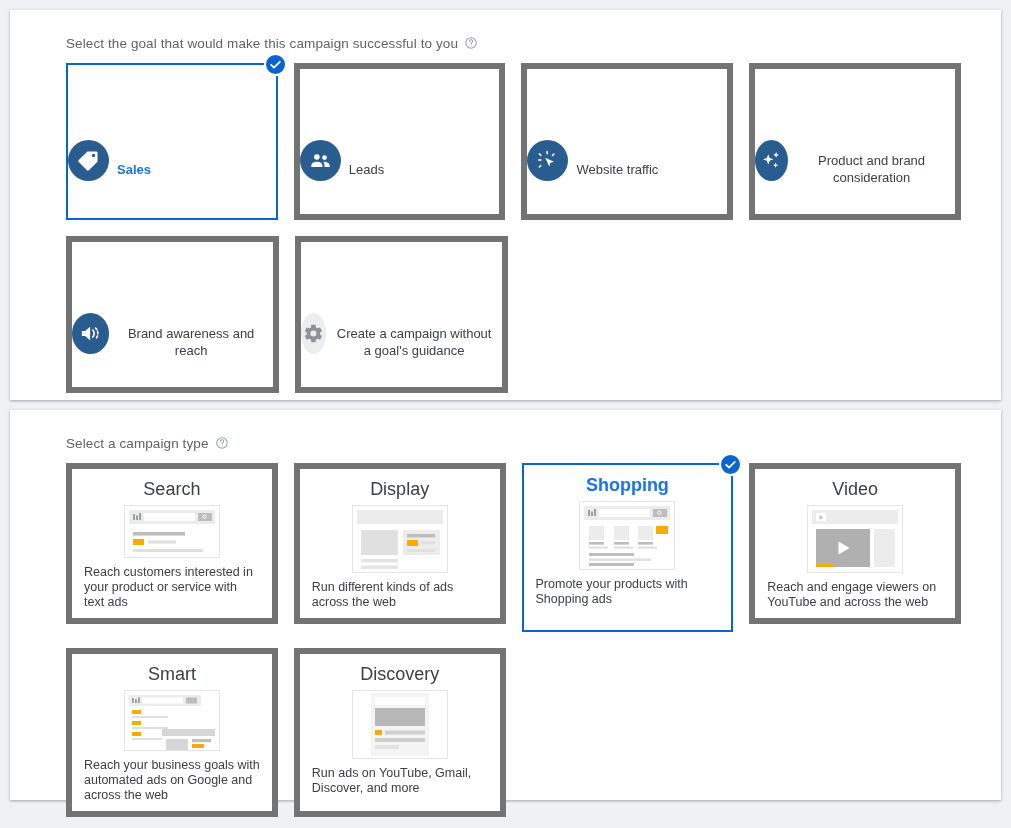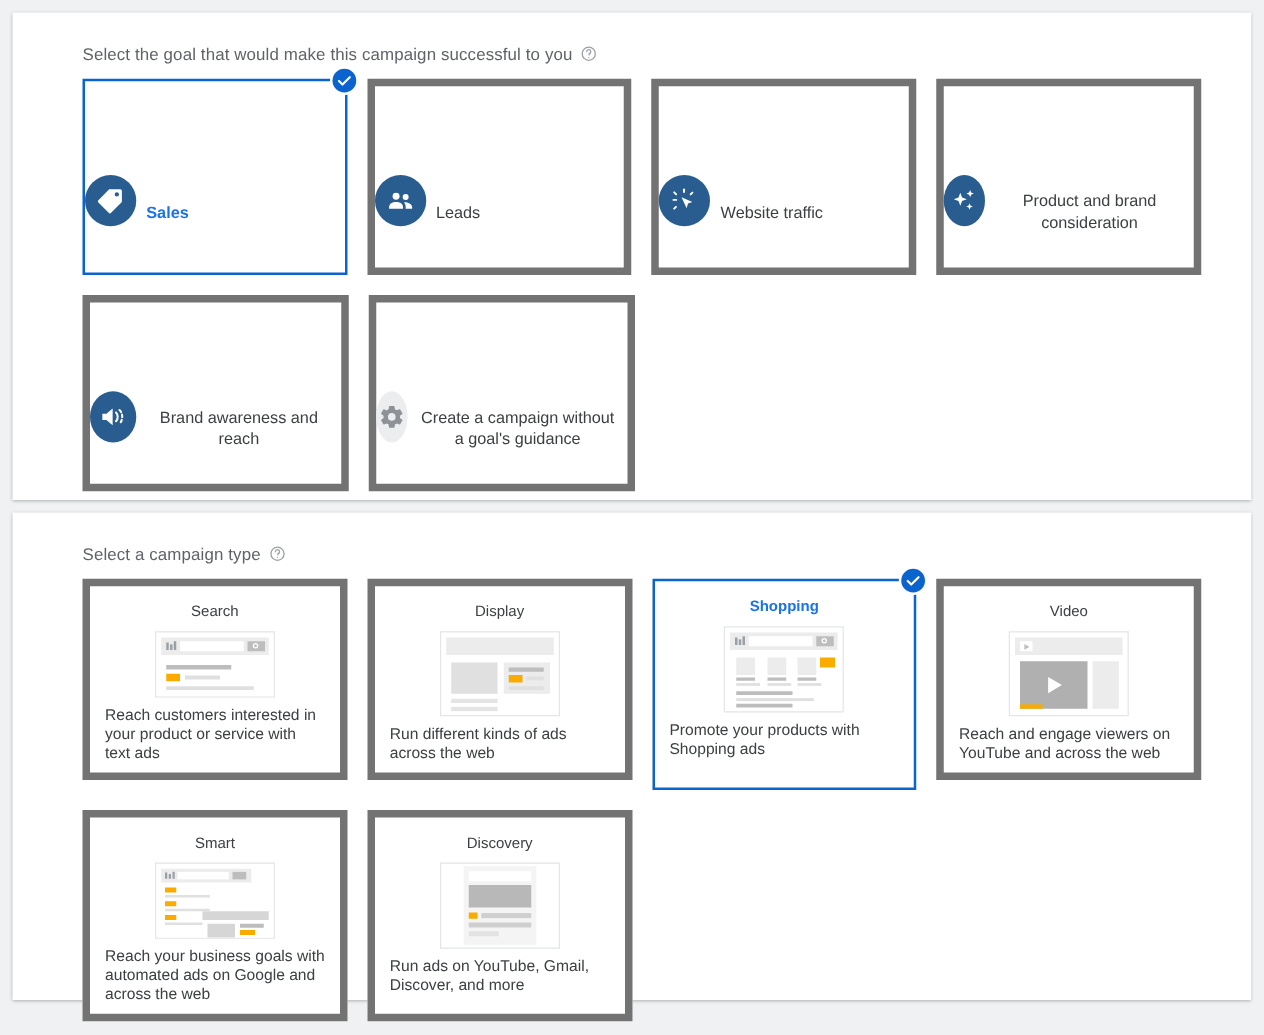--- a/index.html
+++ b/index.html
@@ -112,21 +112,21 @@
   
   .type-card {
     height: 161px;
     display: flex;
     flex-direction: column;
     align-items: center;
     padding: 12px 8px 8px 8px;
   }
   .type-card.tall { height: 169px; }
   .type-title {
-    font-size: 12px;
+    font-size: 18px;
     color: #3c4043;
     text-align: right;
     line-height: 16px;
   }
   .card.selected .type-title { color: #1a73e8; font-weight: bold; }
   .type-desc {
     font-size: 12.5px;
     color: #3c4043;
     text-align: left;
     line-height: 15px;

